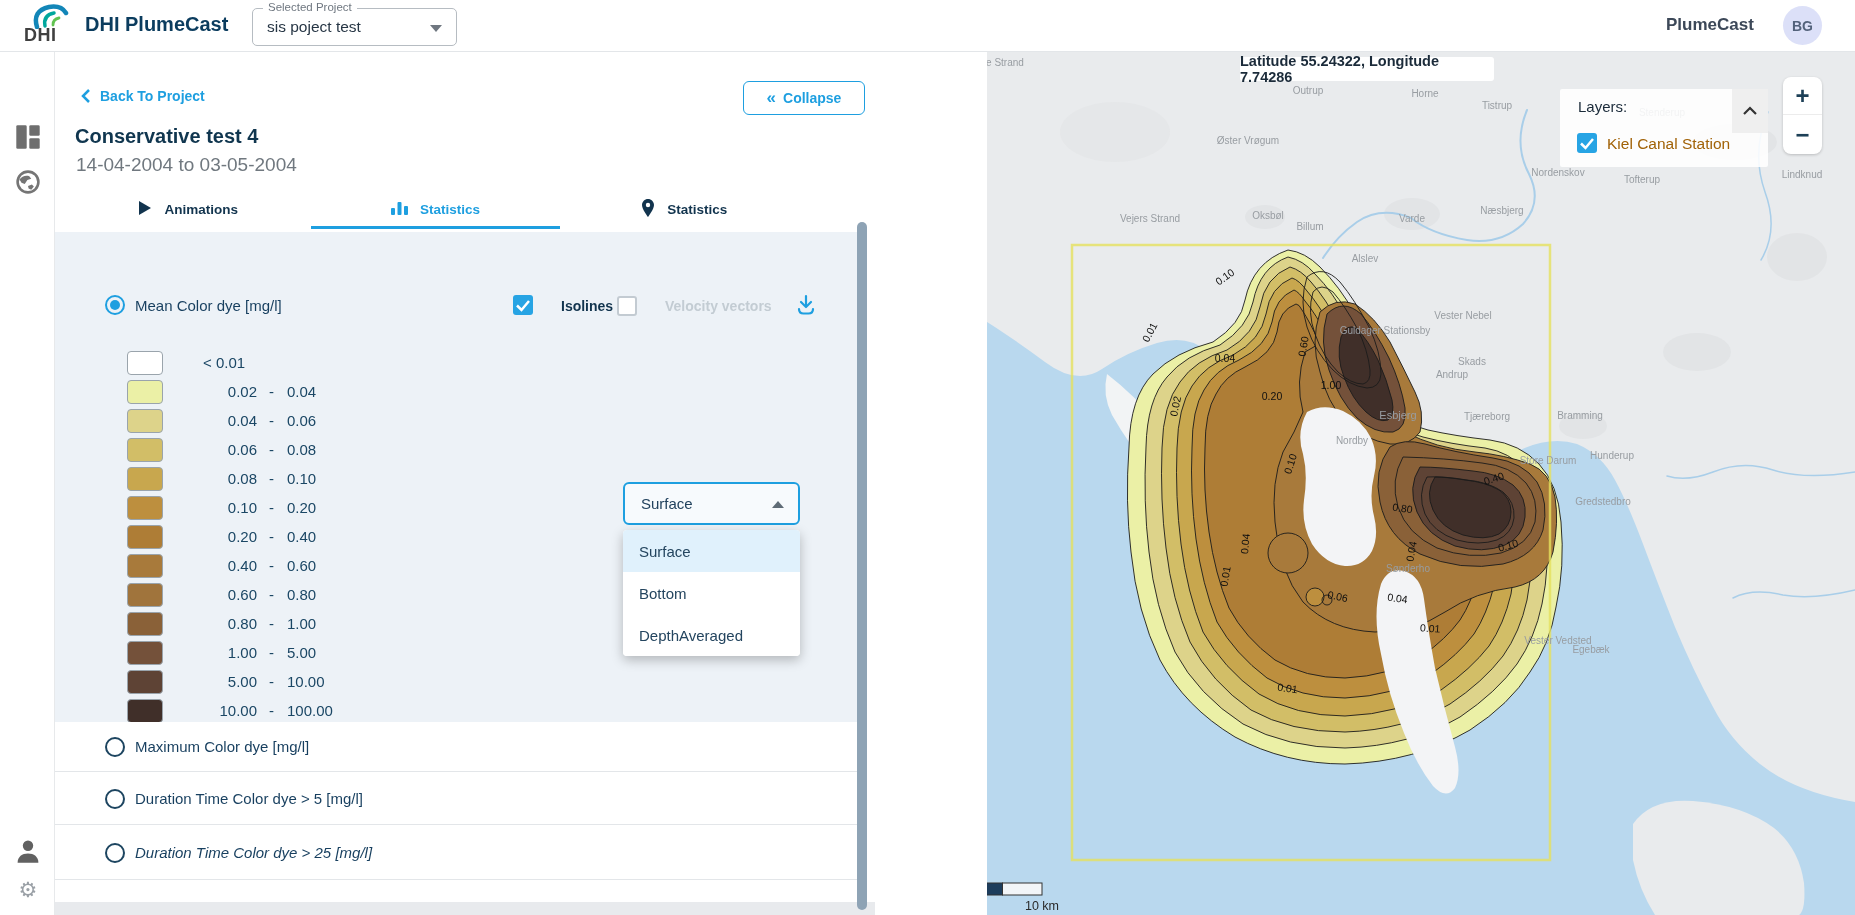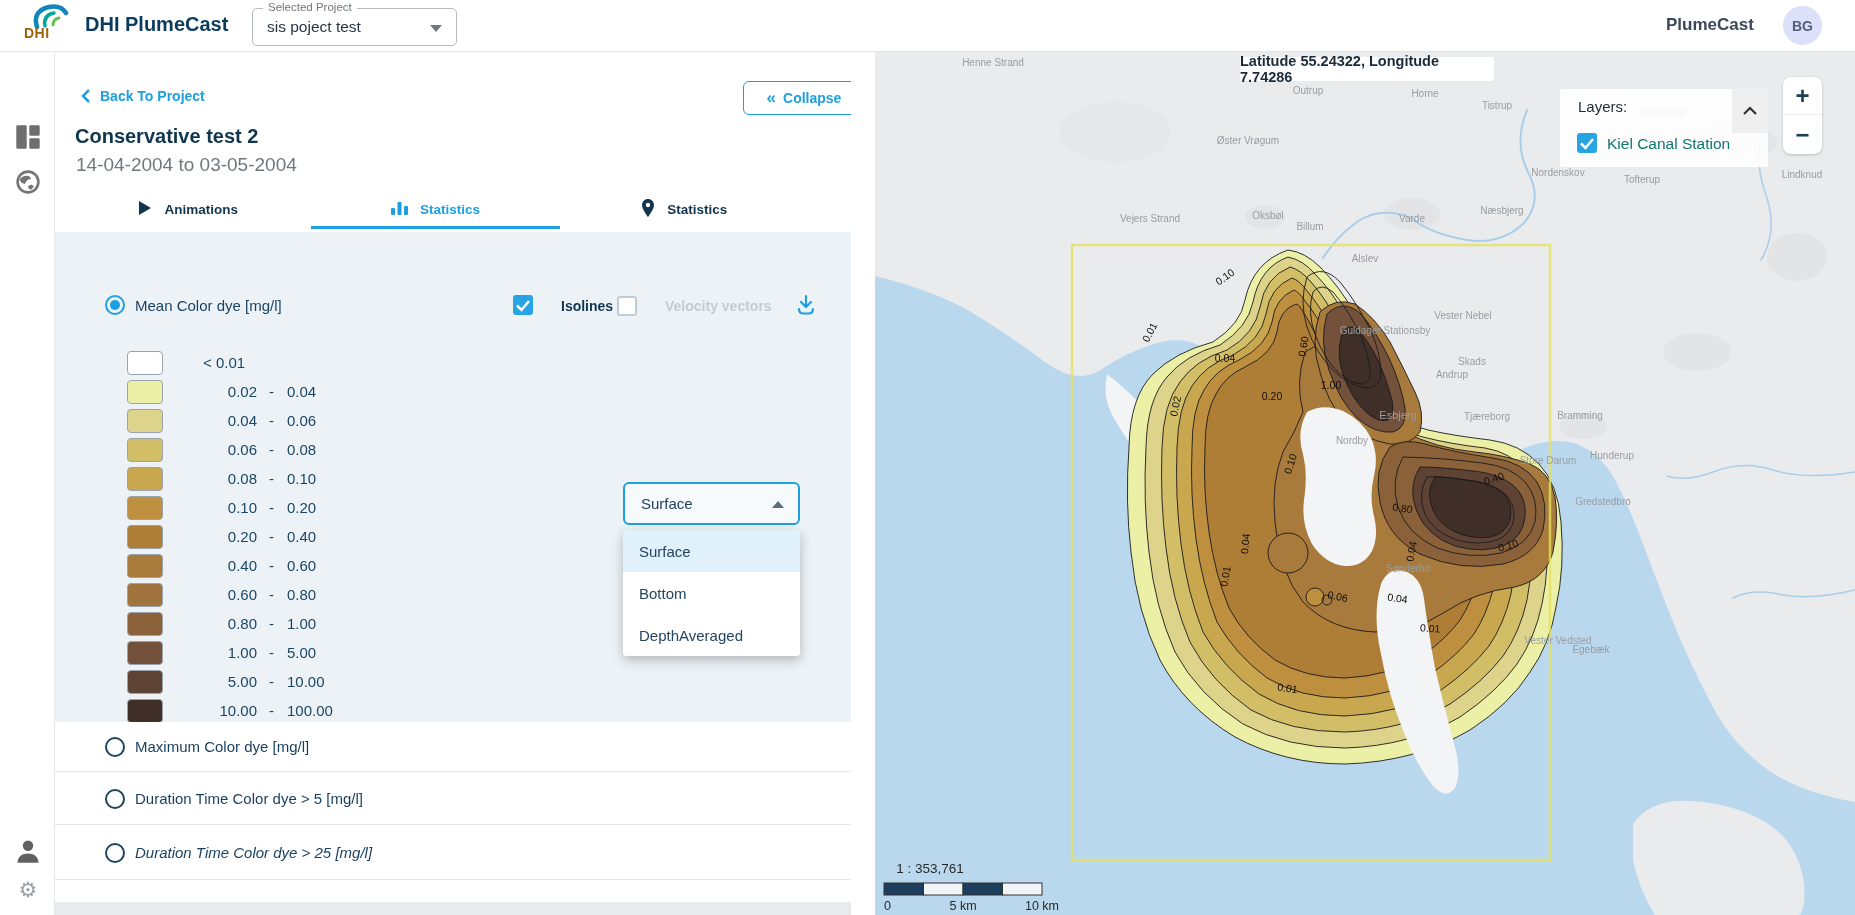--- a/index.html
+++ b/index.html
@@ -3,34 +3,34 @@
 <meta charset="utf-8">
 <style>
   * { margin:0; padding:0; box-sizing:border-box; }
   html,body { width:1855px; height:915px; overflow:hidden; }
   body { font-family:"Liberation Sans", sans-serif; background:#fff; }
   #app { position:relative; width:1855px; height:915px; overflow:hidden; background:#fff; }
 
   
   #header { position:absolute; left:0; top:0; width:1855px; height:52px; background:#fff; border-bottom:1px solid #E3E6E9; z-index:40; }
   #app-title { position:absolute; left:85px; top:13px; font-size:20px; font-weight:bold; color:#0B3C5E; }
-  #logo-text { position:absolute; left:24px; top:25px; font-size:14px; font-weight:bold; letter-spacing:.5px; color:#a16207; }
+  #logo-text { position:absolute; left:24px; top:25px; font-size:18px; font-weight:bold; letter-spacing:.5px; color:#404040; }
   #project-select { position:absolute; left:252px; top:8px; width:205px; height:38px; border:1px solid #B6BCC2; border-radius:5px; background:#fff; cursor:pointer; }
   #project-select .flabel { position:absolute; left:10px; top:-8px; background:#fff; padding:0 5px; font-size:11.5px; color:#6F7780; }
   #project-select .pvalue { position:absolute; left:14px; top:9px; font-size:15.5px; color:#273645; }
   #project-select .caret { position:absolute; right:14px; top:16px; width:0; height:0; border-left:6px solid transparent; border-right:6px solid transparent; border-top:7px solid #6F7780; }
   #portal-label { position:absolute; left:1666px; top:15px; font-size:17px; font-weight:bold; color:#3C4858; }
   #avatar { position:absolute; left:1783px; top:6px; width:39px; height:39px; border-radius:50%; background:#DCE0F8; color:#53627B; font-size:14px; font-weight:bold; display:flex; align-items:center; justify-content:center; cursor:pointer; }
 
   
   #rail { position:absolute; left:0; top:52px; width:55px; height:863px; background:#fff; border-right:1px solid #E7E9EB; z-index:30; }
   .rail-icon { position:absolute; left:15px; width:26px; height:26px; cursor:pointer; }
 
   
-  #panel { position:absolute; left:55px; top:52px; width:796px; height:863px; background:#fff; z-index:20; overflow:hidden; }
+  #panel { position:absolute; left:55px; top:52px; width:932px; height:863px; background:#fff; z-index:20; overflow:hidden; }
   #back-link { position:absolute; left:26px; top:36px; display:flex; align-items:center; gap:9px; color:#1E9FE0; font-size:14px; font-weight:bold; cursor:pointer; }
   #collapse-btn { position:absolute; left:688px; top:29px; width:122px; height:34px; border:1.5px solid #1E9FE0; border-radius:6px; background:#fff; color:#1E9FE0; font-size:14px; font-weight:bold; display:flex; align-items:center; justify-content:center; gap:7px; cursor:pointer; }
   #panel-title { position:absolute; left:20px; top:73px; font-size:20px; font-weight:bold; color:#10364F; }
   #date-range { position:absolute; left:21px; top:102px; font-size:19px; color:#70787F; }
 
   #tabs { position:absolute; left:8px; top:140px; width:745px; height:37px; display:flex; }
   .tab { flex:1; display:flex; align-items:center; justify-content:center; gap:11px; font-size:13.5px; font-weight:bold; color:#12344E; cursor:pointer; border-bottom:3px solid transparent; }
   .tab.active { color:#1E9FE0; border-bottom-color:#1E9FE0; }
 
   #stats-section { position:absolute; left:0; top:180px; width:812px; height:490px; background:#EDF2F7; }
@@ -62,21 +62,21 @@
   #below-rows { position:absolute; left:0; top:828px; width:812px; height:22px; background:#fff; }
   #panel-bottom-gray { position:absolute; left:0; top:850px; width:820px; height:13px; background:#E8EAED; }
   #panel-scrollbar { position:absolute; left:802px; top:170px; width:10px; height:688px; border-radius:5px; background:#8EA3B5; cursor:pointer; }
 
   
   #map { position:absolute; left:875px; top:52px; width:980px; height:863px; z-index:5; }
   #coord-badge { position:absolute; left:1240px; top:57px; width:254px; height:24px; background:#fff; border-radius:3px; display:flex; align-items:center; justify-content:center; font-size:14.5px; font-weight:bold; color:#1B2B3A; z-index:25; }
   #layers-panel { position:absolute; left:1560px; top:89px; width:208px; height:78px; background:rgba(255,255,255,.88); border-radius:2px; z-index:25; }
   #layers-title { position:absolute; left:18px; top:9px; font-size:15px; color:#1B2B3A; }
   #layers-collapse { position:absolute; right:0; top:0; width:36px; height:44px; background:#EFEFEF; display:flex; align-items:center; justify-content:center; cursor:pointer; }
-  #layer-row-label { position:absolute; left:47px; top:46px; font-size:15.5px; color:#0f766e; }
+  #layer-row-label { position:absolute; left:47px; top:46px; font-size:15.5px; color:#a16207; }
   #zoom-ctrl { position:absolute; left:1783px; top:77px; width:39px; height:77px; background:#fff; border-radius:8px; box-shadow:0 1px 3px rgba(0,0,0,.2); z-index:25; }
   .zoom-btn { position:absolute; left:0; width:39px; height:38px; display:flex; align-items:center; justify-content:center; font-size:24px; font-weight:bold; color:#1D4057; cursor:pointer; }
 </style>
 </head>
 <body>
 
 <div id="app">
 
   <svg id="map" viewBox="0 0 980 863" xmlns="http://www.w3.org/2000/svg">
     <rect id="sea" x="0" y="0" width="980" height="863" fill="#B9D8EE"></rect>
@@ -245,21 +245,21 @@
     <div id="back-link">
       <svg width="10" height="16" viewBox="0 0 10 16">
           <polyline points="8,2 2,8 8,14" fill="none" stroke="#1E9FE0" stroke-width="2.5"></polyline>
         </svg>
       <span>Back To Project</span>
     </div>
     <div id="collapse-btn">
       <span style="font-size:17px;">«</span>
       <span>Collapse</span>
     </div>
-    <div id="panel-title">Conservative test 2</div>
+    <div id="panel-title">Conservative test 4</div>
     <div id="date-range">14-04-2004 to 03-05-2004</div>
 
     <div id="tabs">
         <div class="tab">
           <span><svg width="17" height="18" viewBox="0 0 17 18">
               <path d="M3 2l12 7-12 7z" fill="#12344E"></path>
             </svg></span>
           <span>Animations</span>
         </div>
         <div class="tab active">

